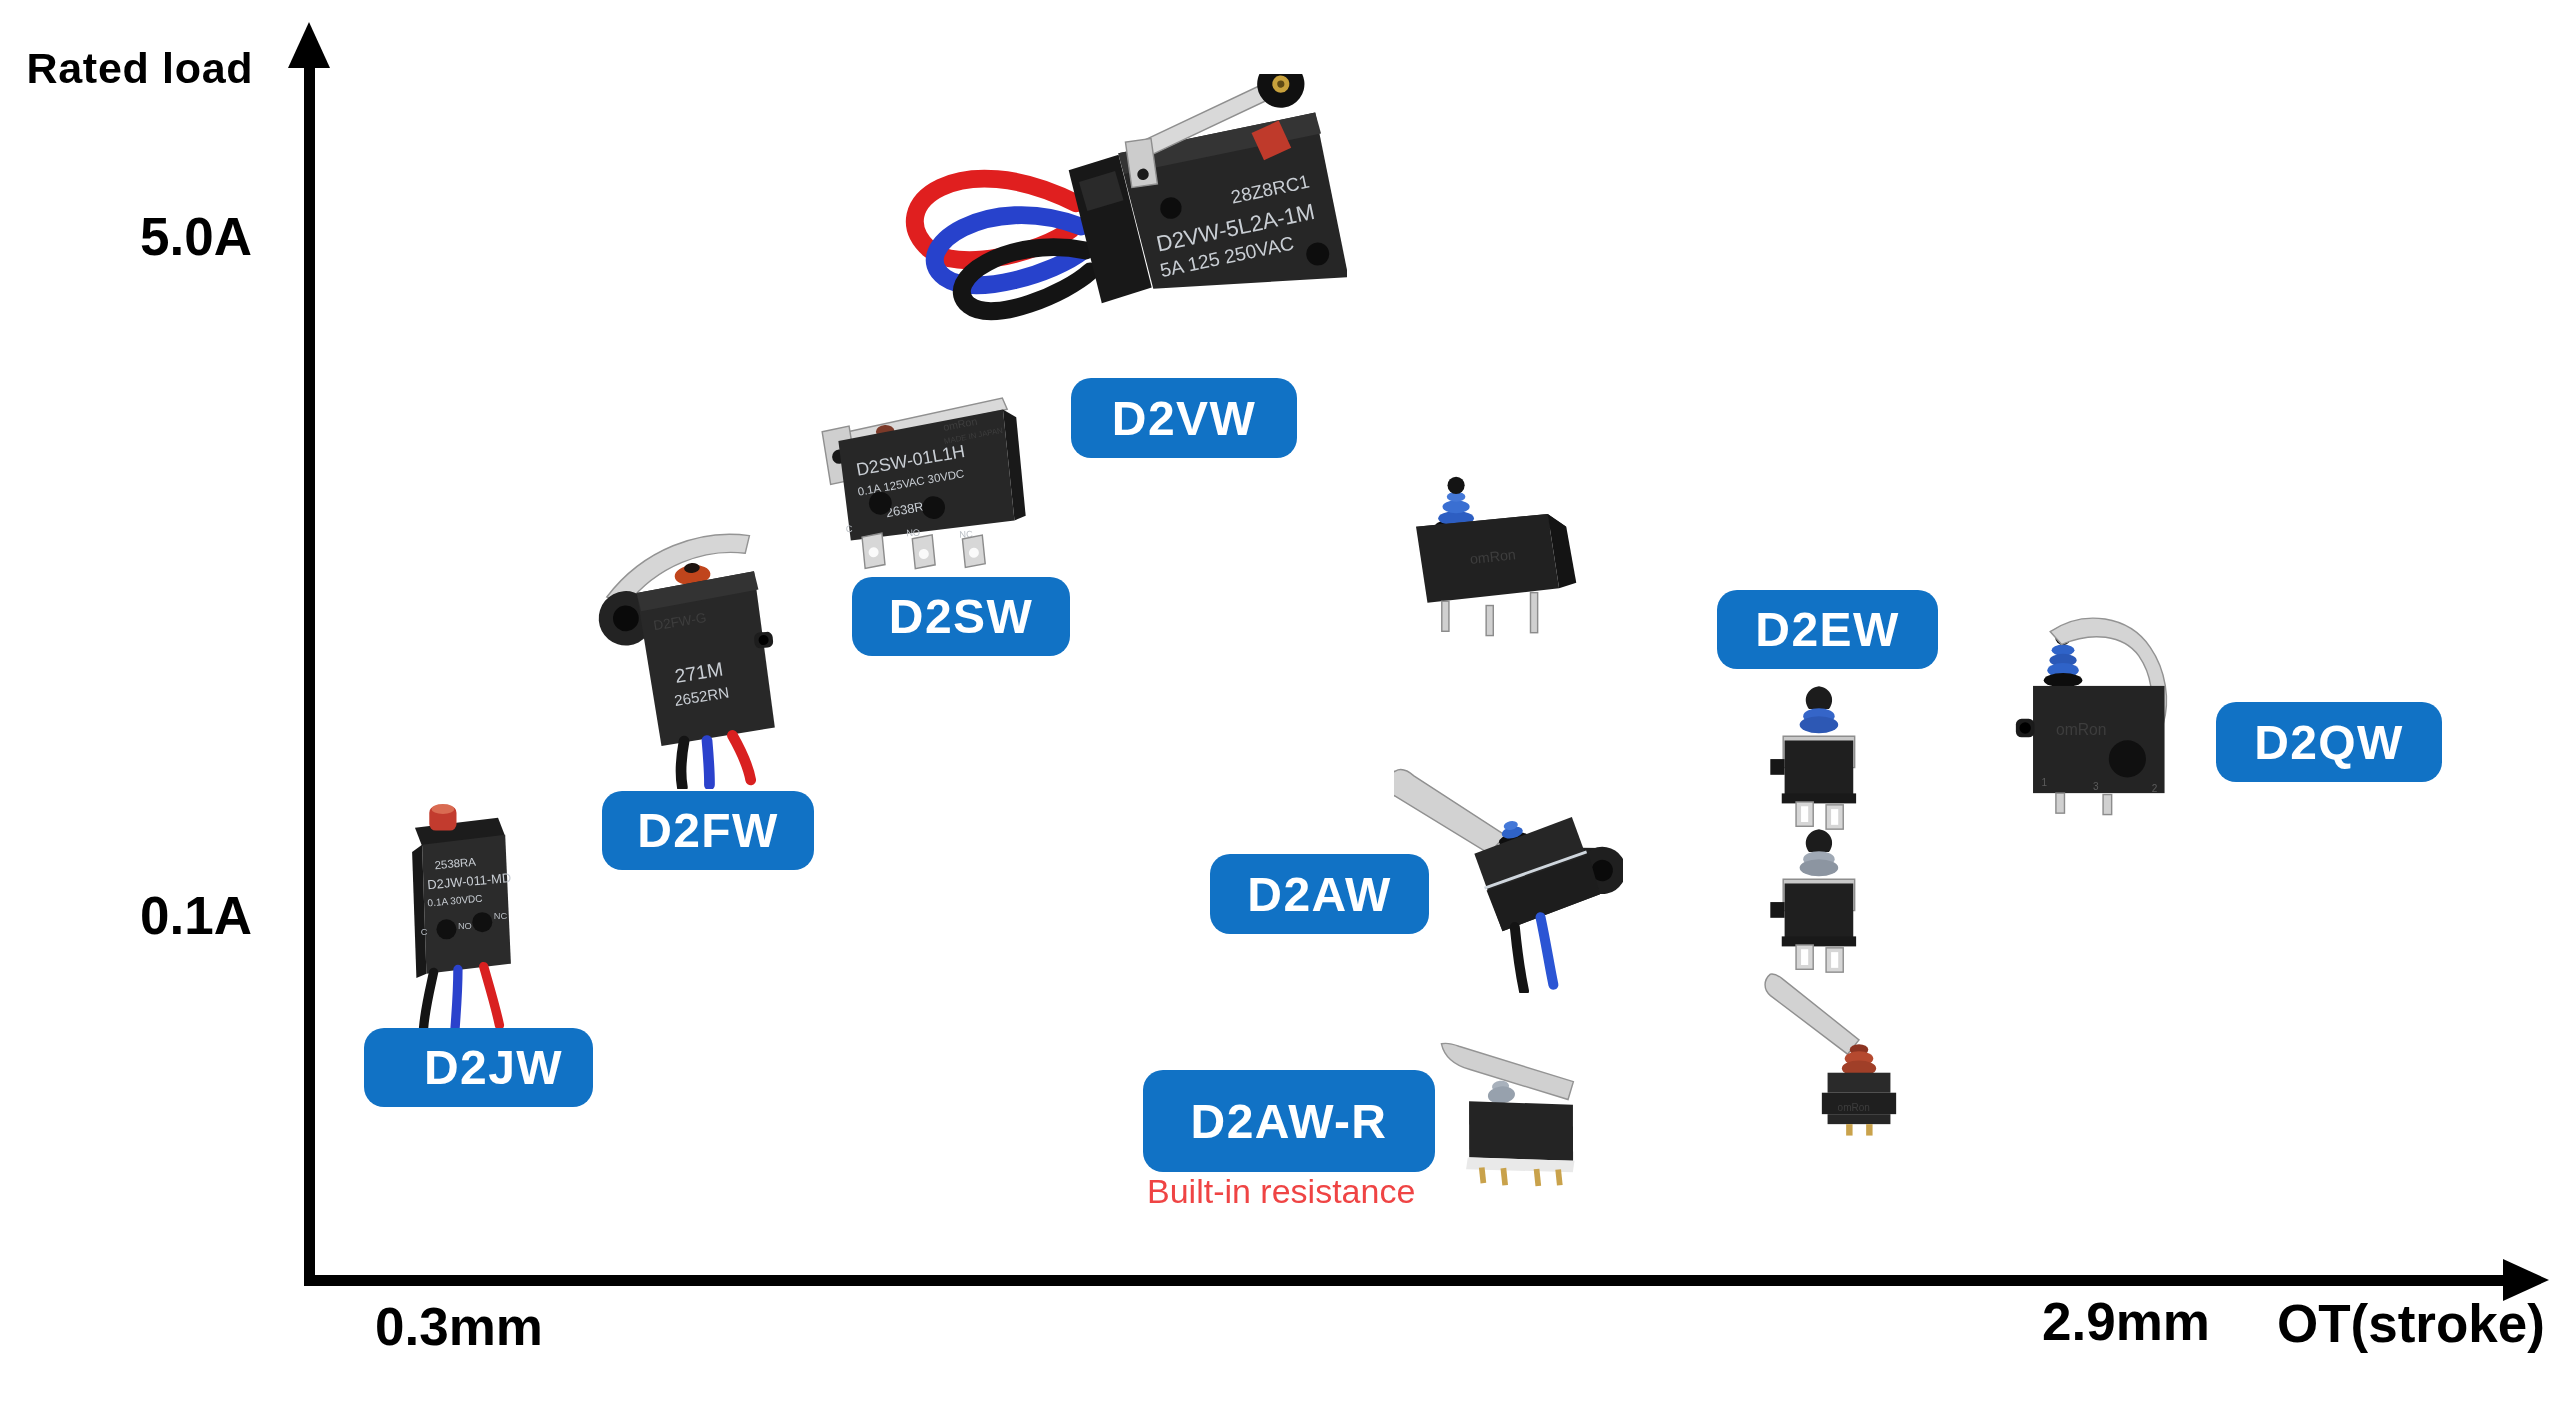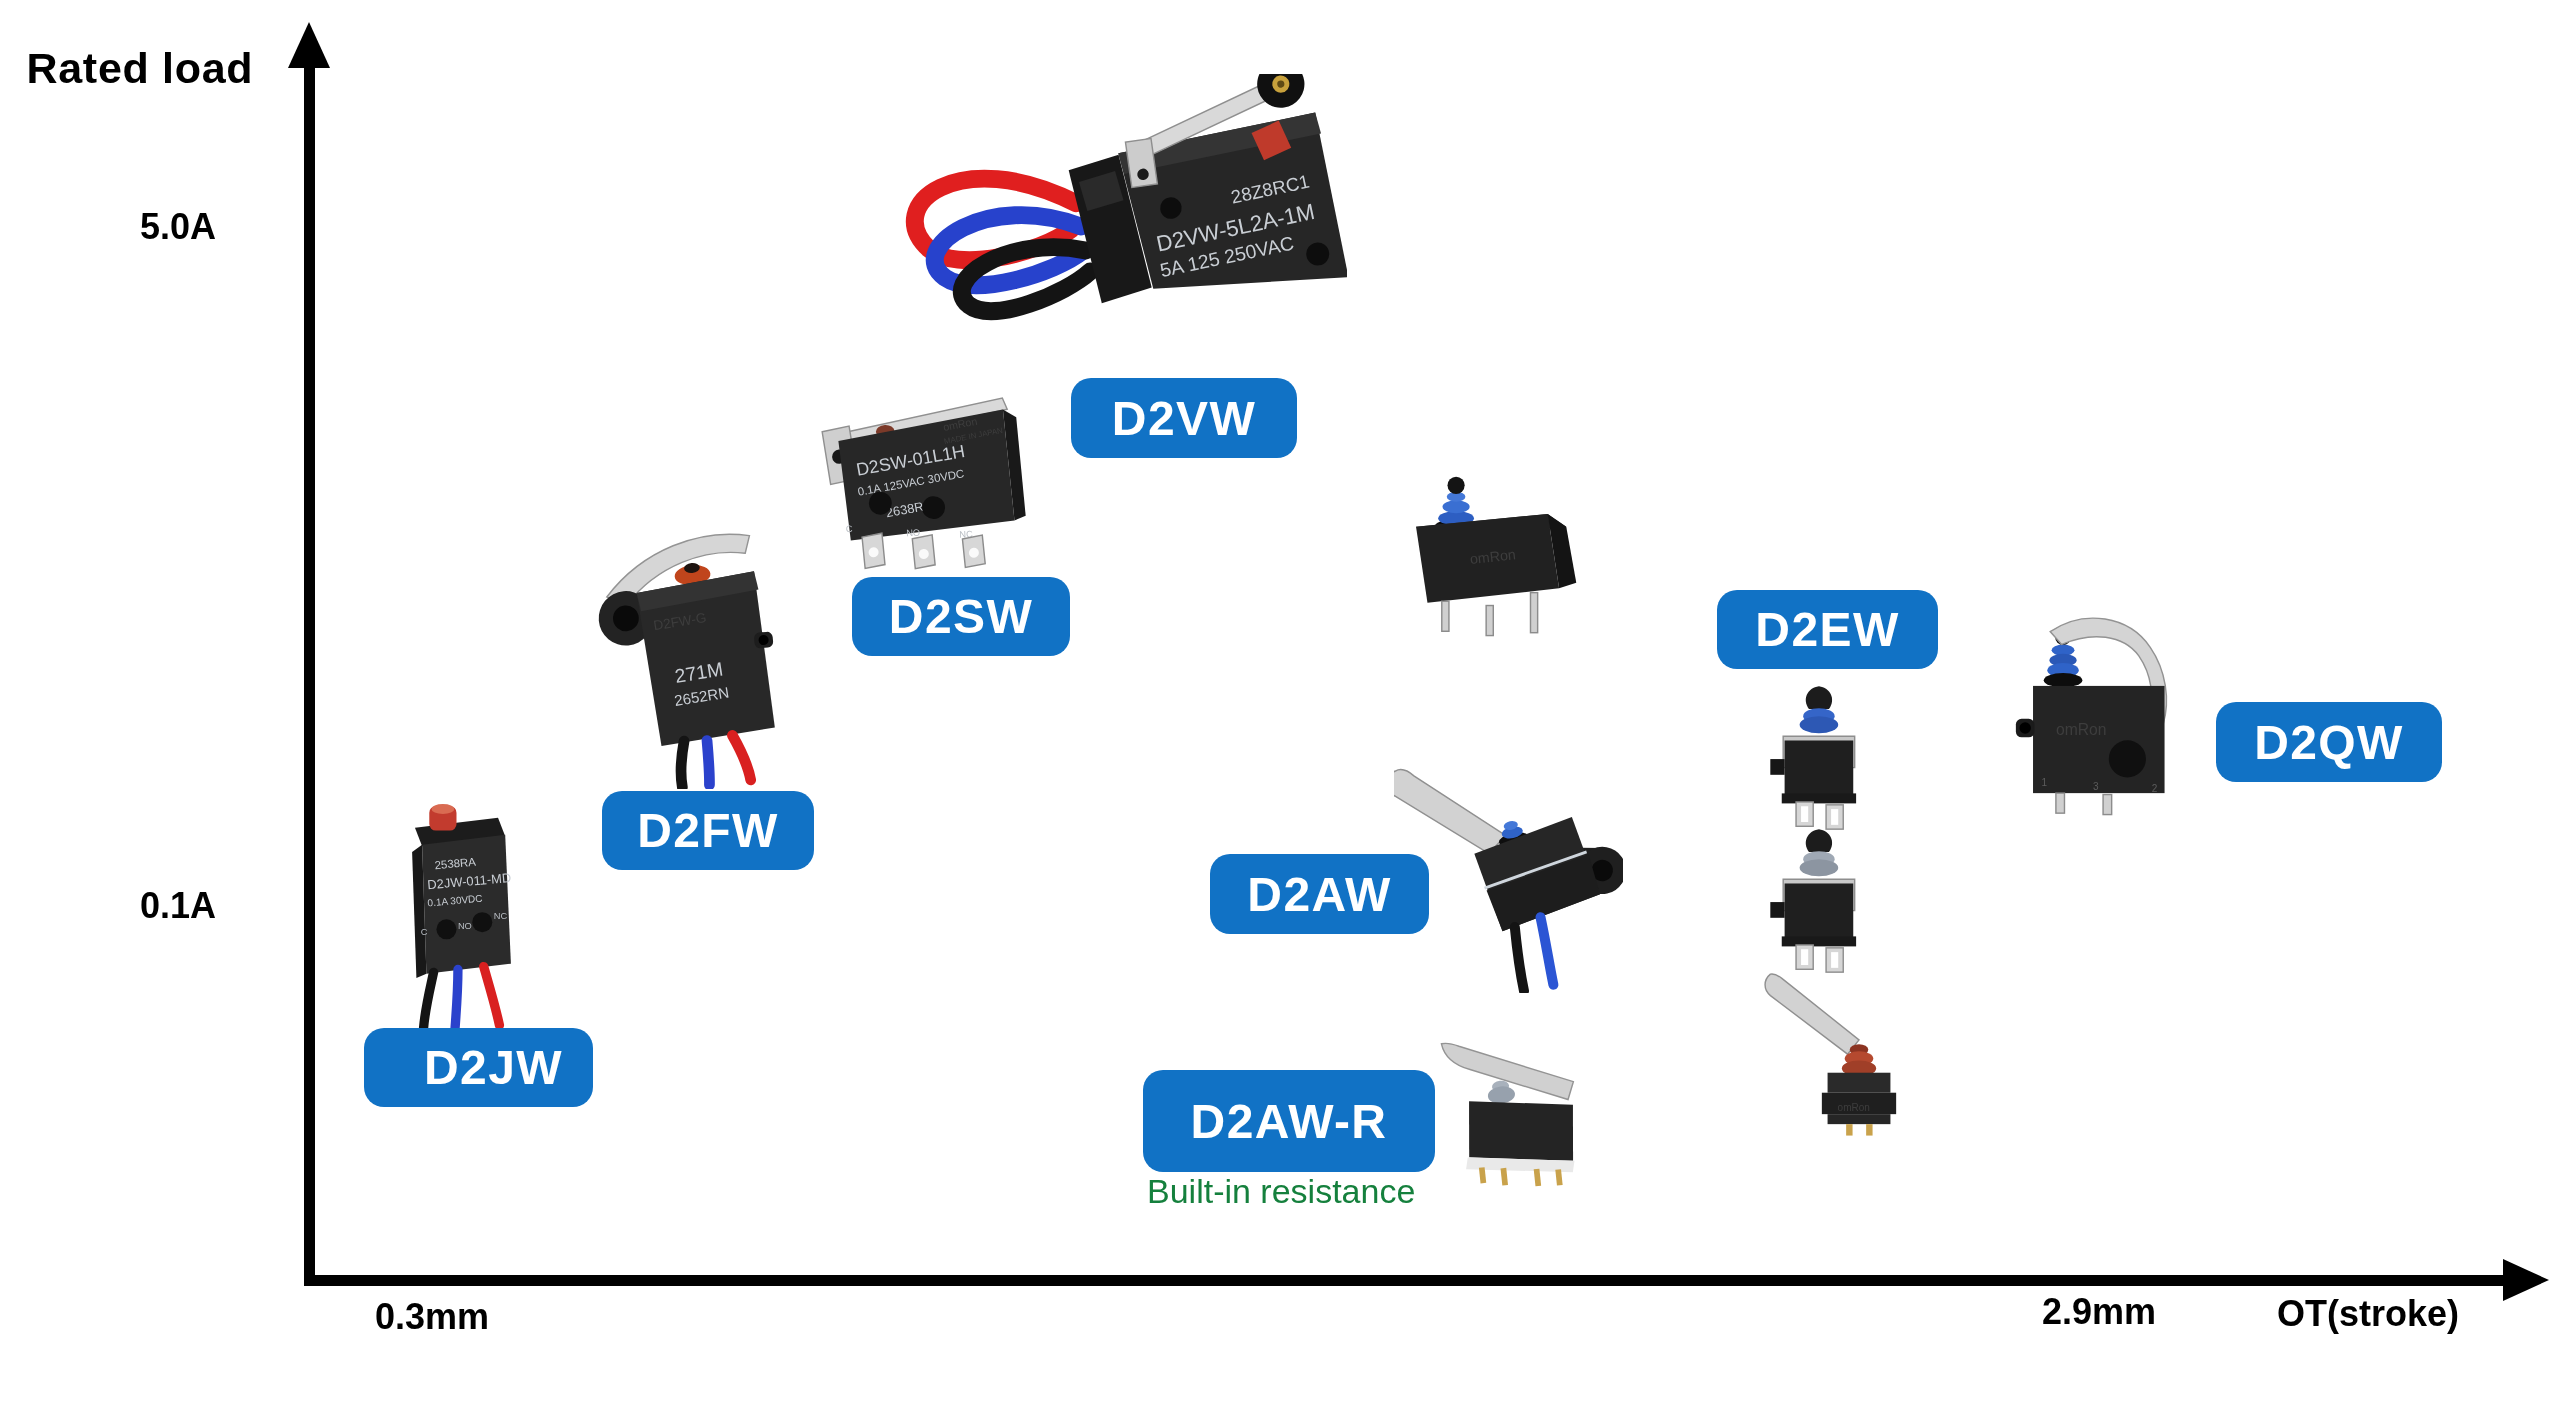--- a/index.html
+++ b/index.html
@@ -6,28 +6,28 @@
   #stage{
     position:relative;width:2576px;height:1424px;background:#ffffff;overflow:hidden;
     font-family:"Liberation Sans",sans-serif;color:#000;
   }
   .abs{position:absolute;}
   
   .axis-line{background:#000;}
   .arrow-up{width:0;height:0;border-left:21.5px solid transparent;border-right:21.5px solid transparent;border-bottom:46px solid #000;}
   .arrow-right{width:0;height:0;border-top:21.5px solid transparent;border-bottom:21.5px solid transparent;border-left:46px solid #000;}
   .axis-title{font-weight:bold;font-size:43px;letter-spacing:0.7px;}
-  .tick{font-weight:bold;font-size:36px;}
+  .tick{font-weight:bold;font-size:53px;}
   
   .badge{
     background:#1172c5;color:#fff;border-radius:20px;
     display:flex;align-items:center;justify-content:center;
     font-weight:bold;font-size:48px;letter-spacing:1.4px;
   }
-  .note{font-size:34px;color:#15803d;}
+  .note{font-size:34px;color:#ef4444;}
   svg text{font-family:"Liberation Sans",sans-serif;}
   .print{fill:#c9ced4;}
   .emboss{fill:#3d3d3d;}
   .tlab{fill:#b9bec4;}
 </style>
 </head>
 <body>
 
 <div id="stage">
 

